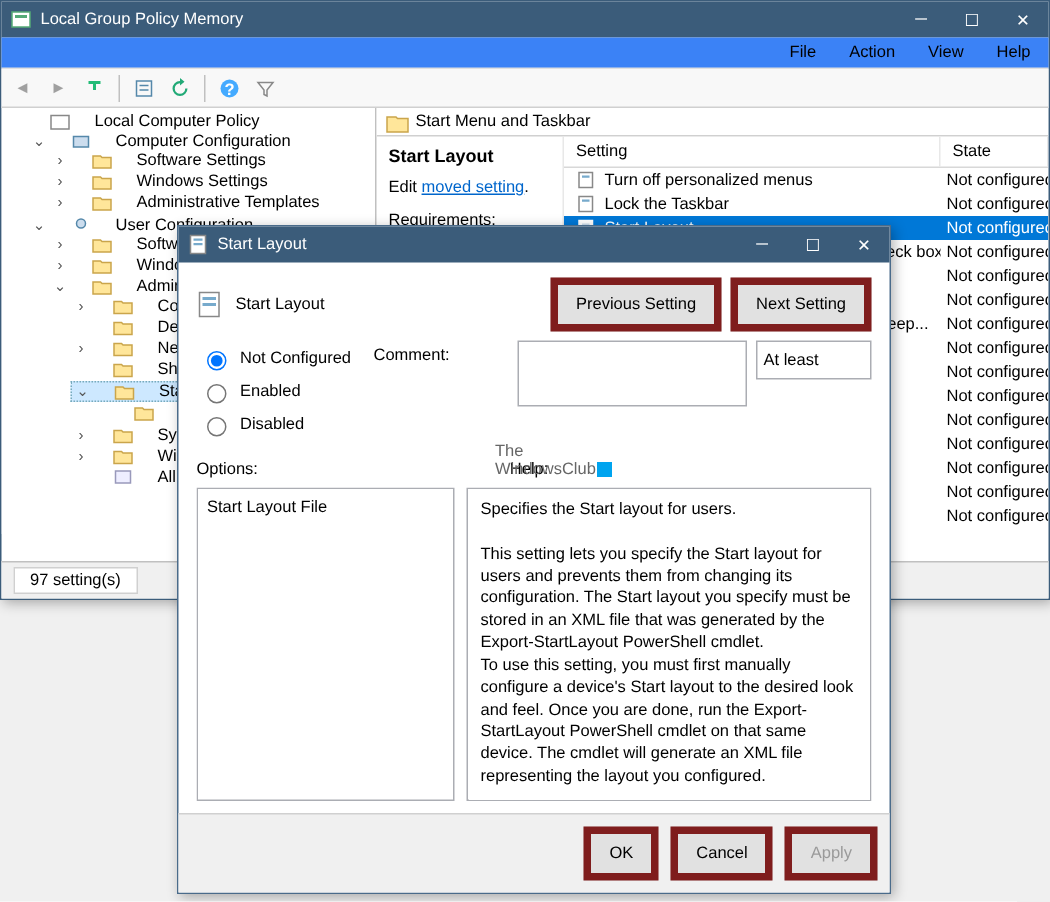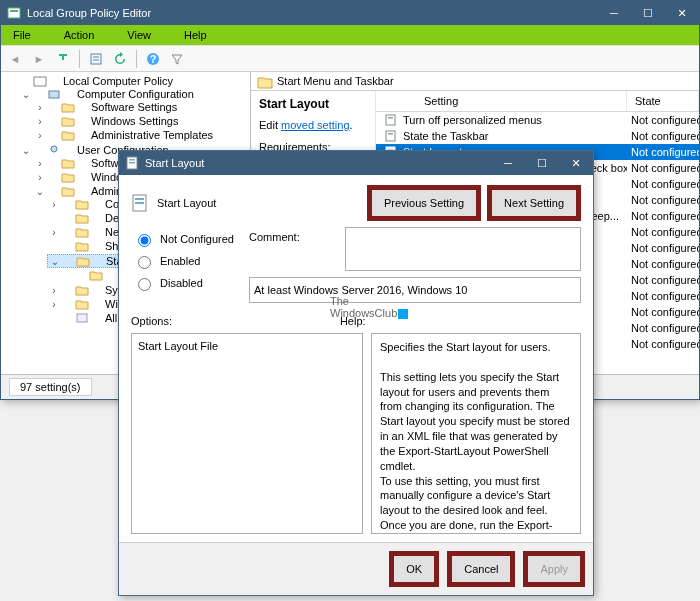--- a/index.html
+++ b/index.html
@@ -3,21 +3,21 @@
 <meta charset="utf-8">
 <style>
 * { box-sizing: border-box; font-family: "Segoe UI", Tahoma, sans-serif; font-size: 11px; }
 body { margin: 0; background: #f0f0f0; width: 700px; height: 601px; overflow: hidden; position: relative; }
 .window { background: #fff; border: 1px solid #4a6b8a; position: absolute; display: flex; flex-direction: column; box-shadow: 2px 2px 8px rgba(0,0,0,0.3); }
 .titlebar { background: #3b5c7a; color: #fff; display: flex; align-items: center; padding: 0 0 0 6px; height: 24px; }
 .titlebar .icon { margin-right: 6px; }
 .titlebar .title { flex: 1; }
 .winbtns { display: flex; height: 100%; }
 .winbtn { width: 34px; display: flex; align-items: center; justify-content: center; color: #fff; }
-.menubar { display: flex; padding: 2px 4px; background: #84cc16; border-bottom: 1px solid #e0e0e0; gap: 17px; }
+.menubar { display: flex; padding: 2px 4px; background: #3b82f6; border-bottom: 1px solid #e0e0e0; gap: 6px; justify-content: flex-end; }
 .menubar span { padding: 2px 8px; }
 .toolbar { display: flex; padding: 2px 4px; border-bottom: 1px solid #d0d0d0; gap: 4px; align-items: center; height: 26px; background: #f8f8f8; }
 .toolbtn { width: 20px; height: 20px; display: flex; align-items: center; justify-content: center; border: 1px solid transparent; }
 .toolbtn.disabled { opacity: 0.35; }
 .tbsep { width: 1px; height: 18px; background: #c0c0c0; margin: 0 2px; }
 .body3 { flex: 1; display: flex; overflow: hidden; }
 .tree { width: 250px; border-right: 1px solid #c0c0c0; overflow: auto; padding: 2px 0 2px 2px; background: #fff; }
 .tree ul { list-style: none; margin: 0; padding-left: 14px; }
 .tree > ul { padding-left: 2px; }
 .tree li { white-space: nowrap; padding: 1px 0; }
@@ -27,21 +27,21 @@
 .fico { width: 14px; height: 12px; display: inline-block; }
 .right { flex: 1; display: flex; flex-direction: column; overflow: hidden; }
 .pathbar { background: #fff; border-bottom: 1px solid #d0d0d0; padding: 3px 6px; display: flex; align-items: center; gap: 6px; }
 .detail-split { flex: 1; display: flex; overflow: hidden; }
 .detail-left { width: 125px; padding: 6px 8px; border-right: 1px solid #e8e8e8; overflow: hidden; }
 .detail-left h4 { margin: 0 0 8px; font-weight: 600; font-size: 12px; }
 .detail-left a { color: #0066cc; text-decoration: underline; }
 .grid { flex: 1; overflow: hidden; display: flex; flex-direction: column; }
 .ghead { display: flex; background: #fff; border-bottom: 1px solid #d8d8d8; }
 .ghead div { padding: 4px 8px; border-right: 1px solid #e8e8e8; font-weight: 400; }
-.gc1 { flex: 1; margin-left: 40px; } .gc2 { width: 72px; }
+.gc1 { flex: 1; } .gc2 { width: 72px; }
 .grow { display: flex; padding: 1px 0; align-items: flex-end; }
 .grow .c1 { flex: 1; padding: 1px 8px; display: flex; align-items: center; gap: 5px; overflow: hidden; white-space: nowrap; text-overflow: ellipsis; }
 .grow .c2 { width: 72px; padding: 1px 4px; white-space: nowrap; overflow: hidden; }
 .grow.sel { background: #0078d7; color: #fff; }
 .status { border-top: 1px solid #c0c0c0; background: #f0f0f0; padding: 3px 8px; margin-top: 18px; }
 .status .cell { display:inline-block; border: 1px solid #d0d0d0; padding: 2px 10px; background:#fff;}
 svg { display: block; }
 
 .dlg { background: #fff; }
 .dlg .titlebar { background: #3b5c7a; }
@@ -51,39 +51,39 @@
 .navbtns { display: flex; gap: 6px; }
 .btn { border: 5px solid #7f1d1d; background: #e1e1e1; padding: 7px 12px; }
 .radios { display: flex; flex-direction: column; gap: 6px; padding: 4px 2px; }
 .radios label { display: flex; align-items: center; gap: 6px; }
 .row2 { display: flex; gap: 8px; }
 .row2 .lab { width: 88px; text-align: left; padding-top: 4px; }
 .row2 textarea, .row2 .ro { flex: 1; border: 1px solid #abadb3; padding: 3px 4px; resize: none; font: inherit; background: #fff; }
 .row2 .ro { height: 26px; line-height: 18px; overflow: hidden; }
 .optlabel { margin-top: 6px; }
 .lower { flex: 1; display: flex; gap: 8px; overflow: hidden; }
-.optbox { width: 232px; border: 1px solid #abadb3; padding: 6px; background: #fff; }
+.optbox { width: 172px; border: 1px solid #abadb3; padding: 6px; background: #fff; }
 .helpbox { flex: 1; border: 1px solid #abadb3; padding: 6px 8px; overflow: auto; background: #fff; line-height: 1.35; }
 .dlg-foot { border-top: 1px solid #d0d0d0; background: #f0f0f0; padding: 8px; display: flex; justify-content: flex-end; gap: 8px; }
 .btn.disabled { color: #9a9a9a; }
 .watermark { position: absolute; top: 295px; left: 330px; font-size: 11px; color: #666; pointer-events:none; z-index: 50; line-height: 1.1;}
 .watermark .sq { display:inline-block; width:10px; height:10px; background:#00a4ef; vertical-align: middle; margin-left:1px;}
 </style>
 </head>
 <body>
 
 <div class="window" style="top:0;left:0;width:700px;height:400px;border-color:#3b5c7a">
   <div class="titlebar">
     <span class="icon">
         <svg width="14" height="14">
           <rect x="1" y="2" width="12" height="10" fill="#fff" stroke="#5a7" stroke-width="1"></rect>
           <rect x="3" y="4" width="8" height="2" fill="#5a7"></rect>
         </svg>
       </span>
-    <span class="title">Local Group Policy Editor</span>
+    <span class="title">Local Group Policy Memory</span>
     <div class="winbtns">
       <div class="winbtn">─</div>
       <div class="winbtn">☐</div>
       <div class="winbtn close">✕</div>
     </div>
   </div>
   <div class="menubar">
     <span>File</span>
     <span>Action</span>
     <span>View</span>
@@ -368,21 +368,21 @@
                   <span>Turn off personalized menus</span>
                 </div>
                 <div class="c2">Not configured</div>
               </div>
               <div class="grow">
                 <div class="c1">
                   <svg width="14" height="12">
                     <rect x="2" y="1" width="9" height="10" fill="#fff" stroke="#888"></rect>
                     <rect x="4" y="3" width="5" height="1.5" fill="#7ac"></rect>
                   </svg>
-                  <span>State the Taskbar</span>
+                  <span>Lock the Taskbar</span>
                 </div>
                 <div class="c2">Not configured</div>
               </div>
               <div class="grow sel">
                 <div class="c1">
                   <svg width="14" height="12">
                     <rect x="2" y="1" width="9" height="10" fill="#fff" stroke="#fff"></rect>
                     <rect x="4" y="3" width="5" height="1.5" fill="#cde"></rect>
                   </svg>
                   <span>Start Layout</span>
@@ -494,21 +494,21 @@
           </label>
         <label>
             <input type="radio" name="st" style="">
             <span>Enabled</span>
           </label>
         <label>
             <input type="radio" name="st" style="">
             <span>Disabled</span>
           </label>
       </div>
-      <div style="flex:1;display:flex;flex-direction:column;gap:6px">
+      <div style="flex:1;display:flex;flex-direction:row;gap:6px">
         <div class="row2">
             <div class="lab">Comment:</div>
             <textarea rows="3" style=""></textarea>
           </div>
         <div class="row2">
             <div class="ro">At least Windows Server 2016, Windows 10</div>
           </div>
       </div>
     </div>
     <div class="row2">

